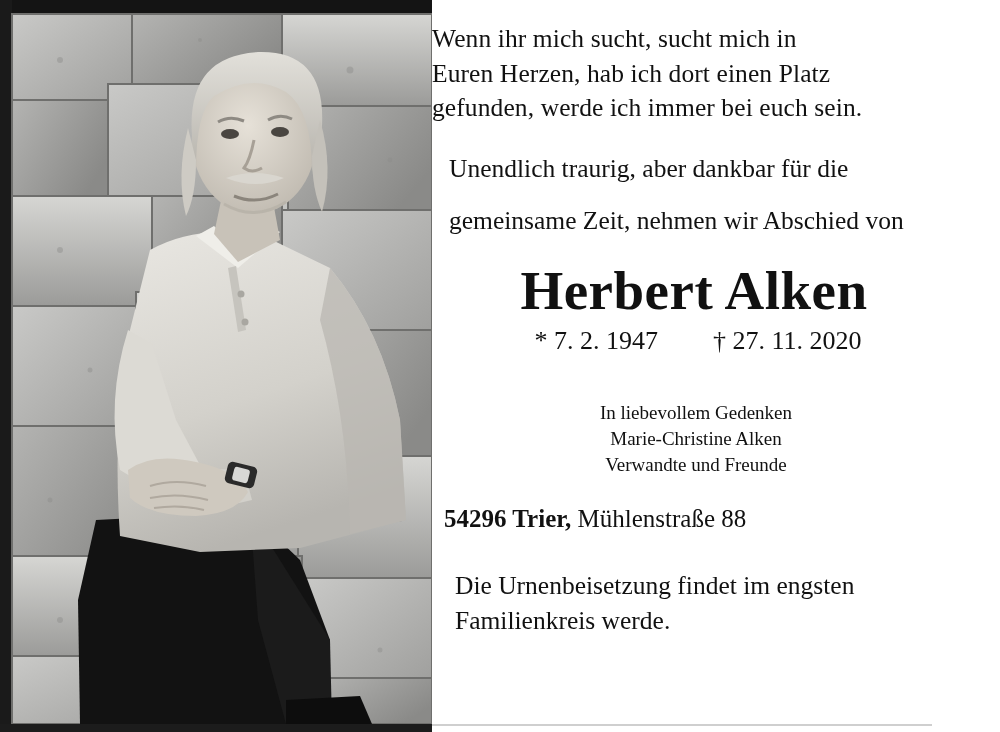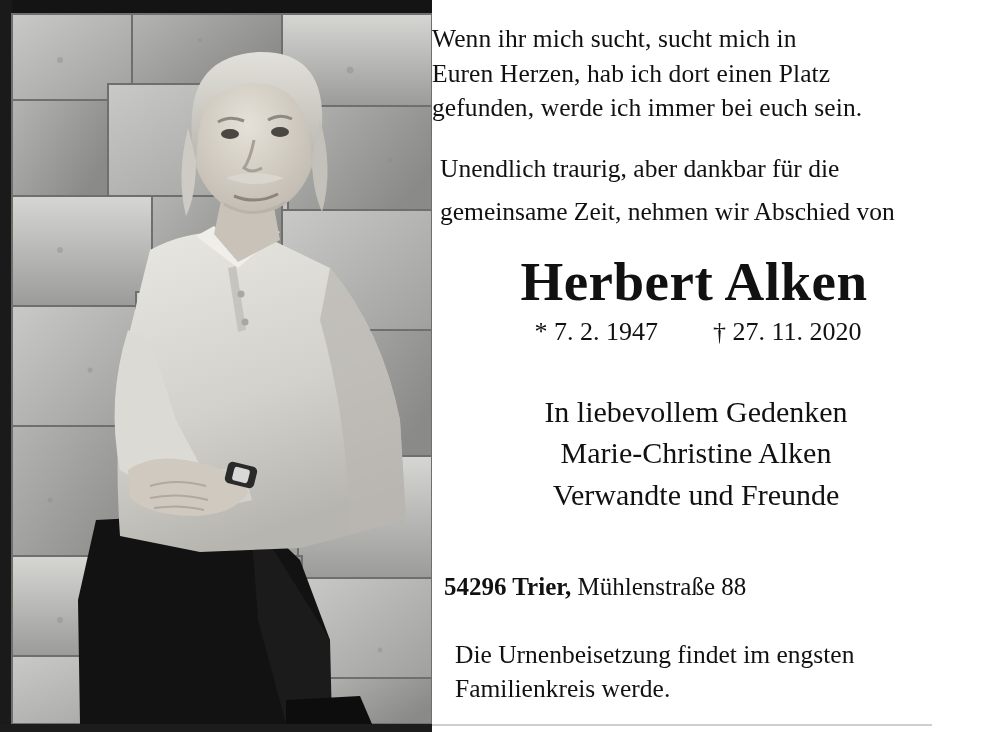--- a/index.html
+++ b/index.html
@@ -53,21 +53,21 @@
     margin: 0 0 26px 0;
     letter-spacing: 0.1px;
   }
   .verse p { margin: 0; }
 
   .intro {
     font-size: 25.5px;
     line-height: 1.36;
     margin: 0 0 22px 0;
   }
-  .intro p { margin: 8px; }
+  .intro p { margin: 17px; }
 
   .name {
     font-size: 55px;
     font-weight: bold;
     letter-spacing: 0.5px;
     margin: 10px 0 4px 0;
     text-align: center;
     padding-right: 26px;
     line-height: 1.12;
   }
@@ -76,23 +76,23 @@
     text-align: center;
     font-size: 26px;
     margin: 0 0 44px 0;
     padding-right: 18px;
     white-space: nowrap;
   }
   .dates .gap { display: inline-block; width: 42px; }
 
   .mourners {
     text-align: center;
-    font-size: 30px;
+    font-size: 19px;
     line-height: 1.38;
-    margin: 0 0 56px 0;
+    margin: 0 0 24px 0;
     padding-right: 22px;
   }
   .mourners div { white-space: nowrap; }
 
   .address {
     font-size: 25px;
     margin: 0 0 34px 12px;
     line-height: 1.3;
   }
   .address b { font-weight: bold; }

